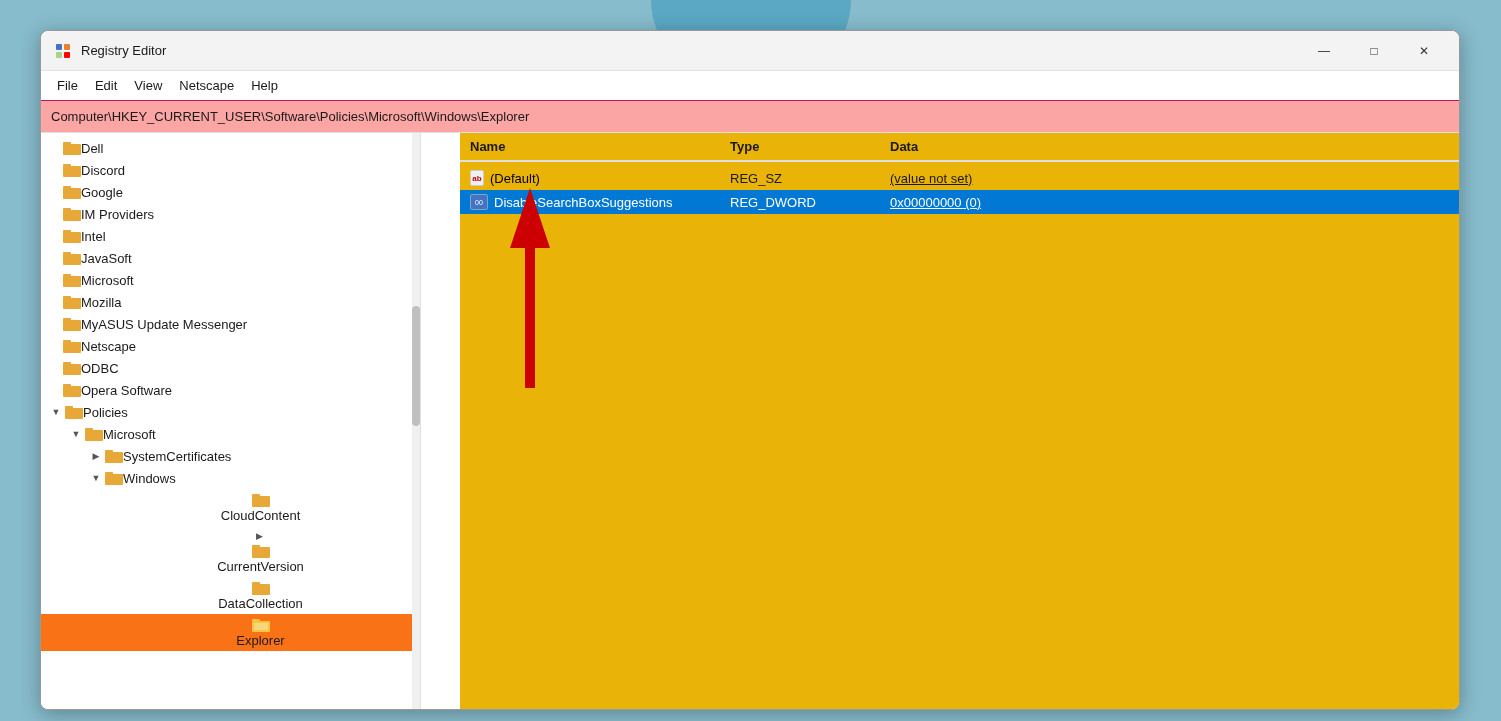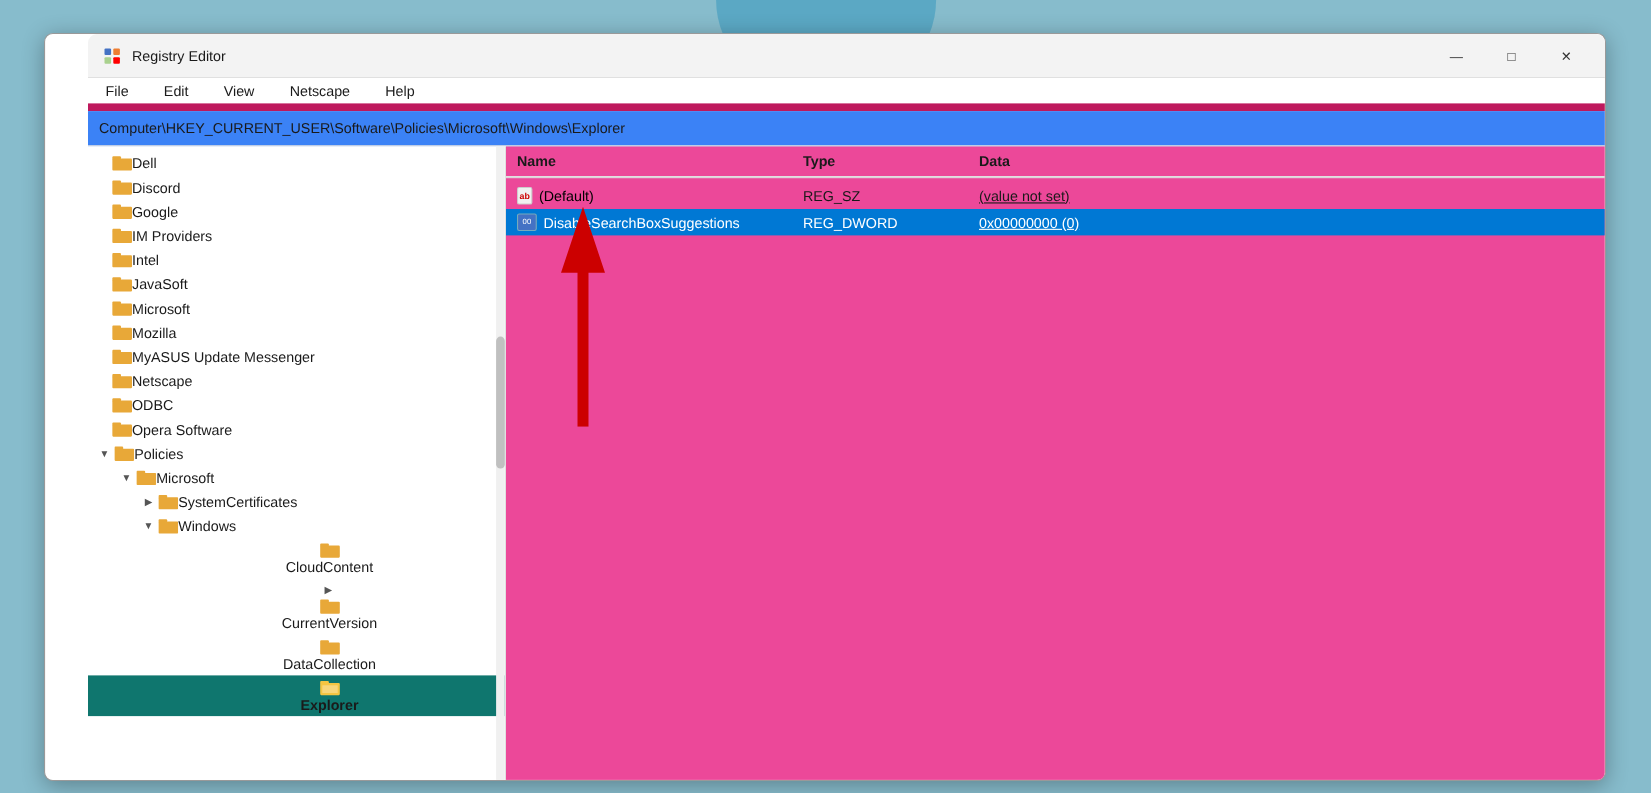--- a/index.html
+++ b/index.html
@@ -30,21 +30,20 @@
       left: 40px;
       width: 1420px;
       height: 680px;
       background: #fff;
       border: 1px solid #999;
       border-radius: 8px;
       box-shadow: 0 4px 20px rgba(0,0,0,0.3);
       display: flex;
       flex-direction: column;
       overflow: hidden;
-      padding-left: 39px;
     }
     
     .title-bar {
       display: flex;
       align-items: center;
       background: #f3f3f3;
       height: 40px;
       padding: 0 12px;
       border-bottom: 1px solid #e0e0e0;
       border-radius: 8px 8px 0 0;
@@ -82,39 +81,39 @@
       border-radius: 4px;
       font-size: 12px;
       color: #333;
     }
     
     .menu-bar {
       display: flex;
       align-items: center;
       height: 30px;
       padding: 0 8px;
-      border-bottom: 7px solid #be185d;
+      border-bottom: 1px solid #be185d;
       background: #fff;
-      gap: 16px;
+      gap: 1px;
     }
     .menu-item {
       padding: 4px 8px;
       cursor: pointer;
       border-radius: 4px;
       font-size: 13px;
       color: #1a1a1a;
     }
     
     .address-bar {
       display: flex;
       align-items: center;
       height: 32px;
       padding: 4px 10px;
       border-bottom: 1px solid #e0e0e0;
-      background: #3b82f6;
+      background: #fca5a5;
       font-size: 13px;
       color: #1a1a1a;
     }
     
     .main-content {
       display: flex;
       flex: 1;
       overflow: hidden;
     }
     
@@ -143,21 +142,21 @@
       background: #c0c0c0;
       border-radius: 4px;
     }
     .tree-item {
       display: flex;
       align-items: center;
       padding: 3px 8px;
       cursor: pointer;
       white-space: nowrap;
     }
-    .tree-item.selected { background: #0f766e; font-weight: bold; }
+    .tree-item.selected { background: #f97316; }
     .chevron {
       width: 14px;
       height: 14px;
       margin-right: 2px;
       flex-shrink: 0;
       display: flex;
       align-items: center;
       justify-content: center;
       font-size: 9px;
       color: #555;
@@ -172,22 +171,23 @@
     }
     
     .indent-0 { padding-left: 8px; align-items: center; }
     .indent-1 { padding-left: 28px; }
     .indent-2 { padding-left: 48px; }
     .indent-3 { padding-left: 68px; flex-direction: column; }
 
     
     .right-pane {
       flex: 1;
-      background: #ec4899;
+      background: #eab308;
       overflow: hidden;
+      margin-left: 39px;
     }
     .right-pane-header {
       display: grid;
       grid-template-columns: 260px 160px 1fr 80px;
       padding: 6px 10px;
       border-bottom: 1px solid #e0e0e0;
       font-size: 13px;
       font-weight: 600;
       color: #1a1a1a;
     }

